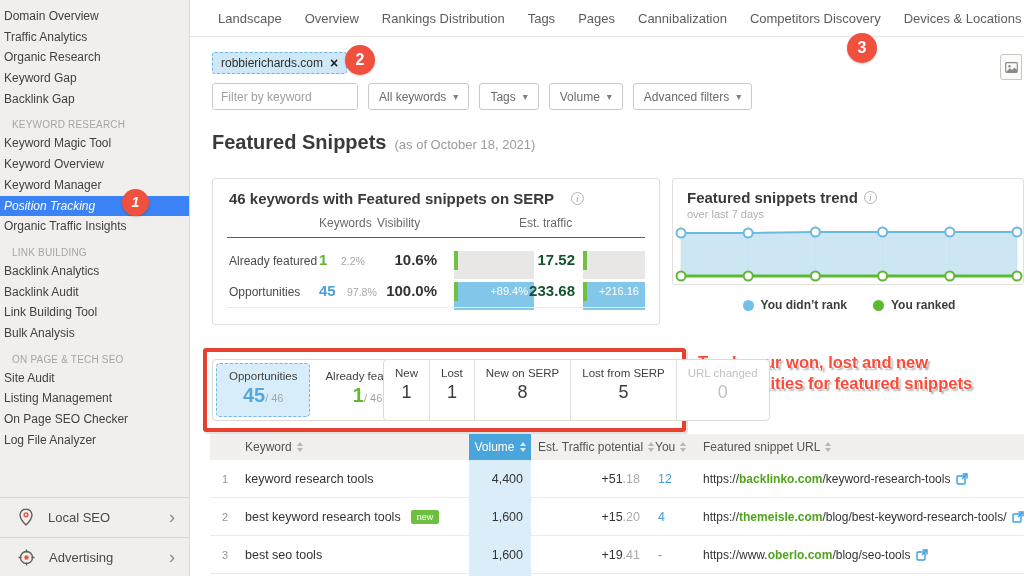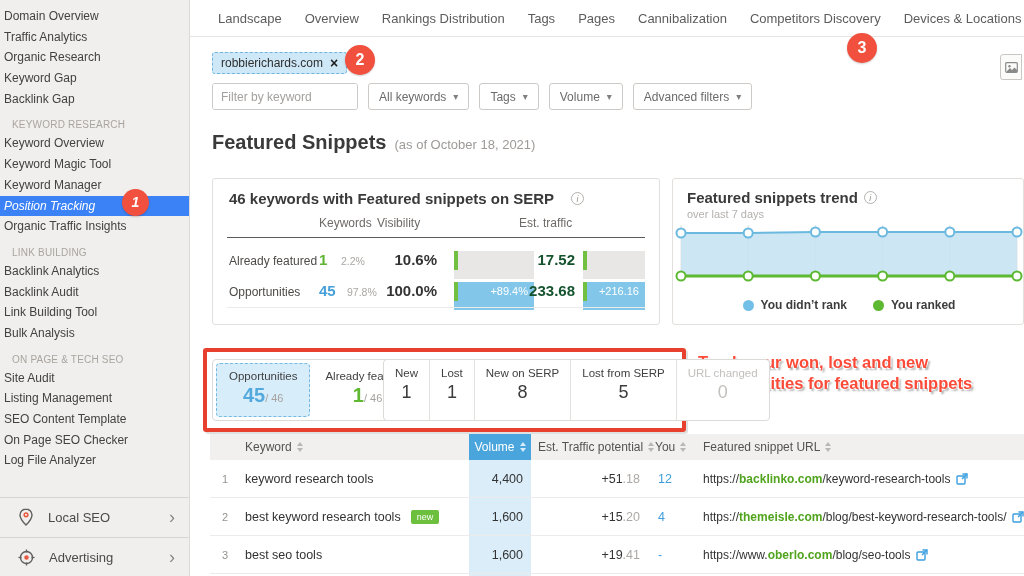--- a/index.html
+++ b/index.html
@@ -58,21 +58,21 @@
   .sum-row .tnum { position:absolute; left:300px; width:62px; top:6px; font-size:15px; font-weight:bold; color:#14532d; text-align:right; }
   .bar { position:absolute; top:6px; height:28px; background:#e9e7e5; overflow:hidden; }
   .bar .sliver { position:absolute; left:0; top:0; width:4px; height:19px; background:#72c041; }
   .bar.blue { background:#82c7ea; }
   .bar .delta { position:absolute; right:6px; top:3px; font-size:11px; color:#fff; }
   .bar-vis { left:241px; width:80px; }
   .bar-tr { left:370px; width:62px; }
   .sum-hr2 { position:absolute; left:14px; right:14px; top:128px; border-top:1px solid #eceae8; }
 
   
-  .trendbox { position:absolute; left:482px; top:178px; width:352px; height:147px; border:1px solid #e2dfdc; border-radius:3px; background:#fff; }
+  .trendbox { position:absolute; left:482px; top:178px; width:352px; height:107px; border:1px solid #e2dfdc; border-radius:3px; background:#fff; }
   .trendbox .title { position:absolute; left:14px; top:10px; font-size:15px; font-weight:bold; color:#3a3a3a; display:flex; align-items:center; gap:6px; }
   .trendbox .sub { position:absolute; left:14px; top:29px; font-size:11px; color:#b3b0ad; }
   #trend-svg { position:absolute; left:0; top:44px; }
   .legend { position:absolute; left:0; top:119px; width:352px; display:flex; justify-content:center; gap:26px; }
   .leg-item { display:flex; align-items:center; gap:7px; font-size:12px; font-weight:bold; color:#3d3d3d; }
   .leg-dot { width:11px; height:11px; border-radius:50%; }
 
   
   .redrect2 { position:absolute; left:13px; top:348px; width:483px; height:84px; border:4px solid #e8402f; border-radius:3px; pointer-events:none; box-shadow:2px 2px 0 rgba(0,0,0,.12); }
   .note { position:absolute; left:508px; top:352px; width:340px; font-size:16.5px; font-weight:bold; line-height:21px; color:#fb4a38; text-shadow:-1px -1px 0 #fff,1px -1px 0 #fff,-1px 1px 0 #fff,2px 2px 2px rgba(0,0,0,.35); }
@@ -122,39 +122,38 @@
 <div id="app">
 
   <nav class="sidebar" style="padding-top:6px;">
     <div class="side-item">Domain Overview</div>
     <div class="side-item">Traffic Analytics</div>
     <div class="side-item">Organic Research</div>
     <div class="side-item">Keyword Gap</div>
     <div class="side-item">Backlink Gap</div>
 
     <div class="side-header">KEYWORD RESEARCH</div>
+    <div class="side-item">Keyword Magic Tool</div>
     <div class="side-item">Keyword Overview</div>
-    <div class="side-item">Keyword Magic Tool</div>
     <div class="side-item">Keyword Manager</div>
     <div class="side-item active">
       <span>Position Tracking</span>
       <span class="badge badge-1">1</span>
     </div>
     <div class="side-item">Organic Traffic Insights</div>
 
     <div class="side-header">LINK BUILDING</div>
     <div class="side-item">Backlink Analytics</div>
     <div class="side-item">Backlink Audit</div>
     <div class="side-item">Link Building Tool</div>
     <div class="side-item">Bulk Analysis</div>
 
     <div class="side-header">ON PAGE &amp; TECH SEO</div>
     <div class="side-item">Site Audit</div>
     <div class="side-item">Listing Management</div>
-    <div class="side-item">SEO Content Template</div>
     <div class="side-item">On Page SEO Checker</div>
     <div class="side-item">Log File Analyzer</div>
 
     <div class="side-collapsed" style="top:497px;">
       <svg width="16" height="18" viewBox="0 0 16 18">
           <path d="M8 1C4.7 1 2 3.6 2 6.9 2 11 8 17 8 17s6-6 6-10.1C14 3.6 11.3 1 8 1z" fill="none" stroke="#5f5f5f" stroke-width="1.4"></path>
           <circle cx="8" cy="6.8" r="2.6" fill="#e8573f"></circle>
           <circle cx="8" cy="6.8" r="1" fill="#fff"></circle>
         </svg>
       <span class="lbl">Local SEO</span>

